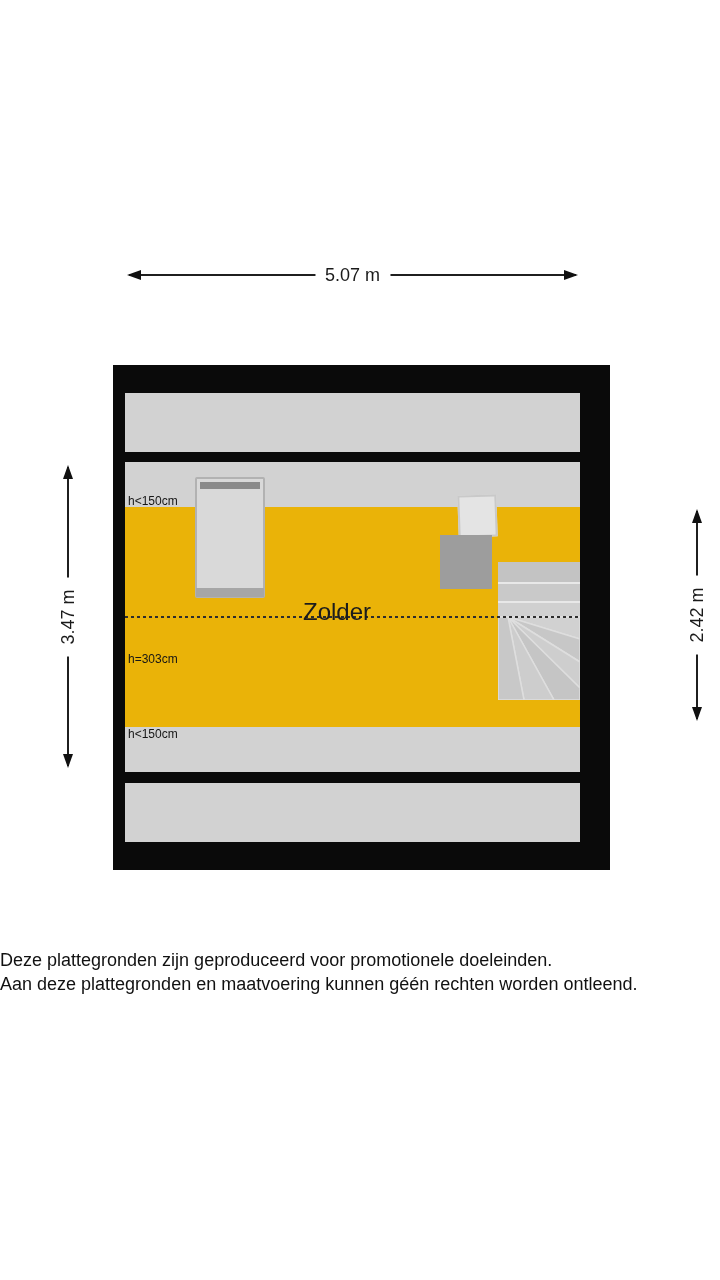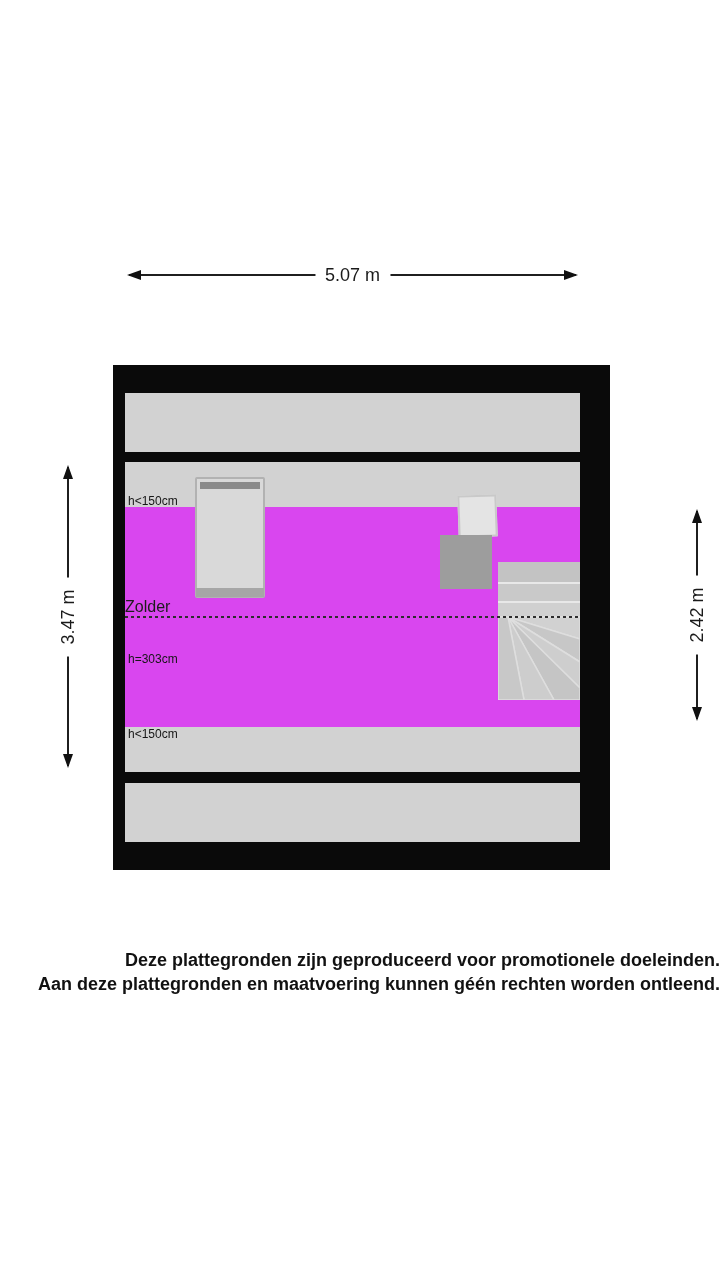--- a/index.html
+++ b/index.html
@@ -17,45 +17,45 @@
   .arr-down{bottom:0;left:3px;border-left:5px solid transparent;border-right:5px solid transparent;border-top:14px solid #111;}
   .dim-label{position:absolute;background:#ffffff;font-size:18px;white-space:nowrap;padding:0 10px;color:#1a1a1a;}
   .dim-top .dim-label{left:50%;top:8px;transform:translate(-50%,-50%);}
   .dim-vert .dim-label{left:8px;top:50%;transform:translate(-50%,-50%) rotate(-90deg);padding:0 12px;}
 
   
   .plan{position:absolute;left:113px;top:365px;width:497px;height:505px;background:#0a0a0a;}
   .band{position:absolute;left:12px;width:455px;background:#d2d2d2;}
   .band-top{top:28px;height:59px;}
   .band-bottom{top:418px;height:59px;}
-  .room{position:absolute;left:12px;top:97px;width:455px;height:310px;background:#d946ef;}
+  .room{position:absolute;left:12px;top:97px;width:455px;height:310px;background:#eab308;}
   .strip{position:absolute;left:0;width:100%;background:#d2d2d2;}
   .strip-top{top:0;height:45px;}
   .strip-bottom{top:265px;height:45px;}
   .hlabel{position:absolute;left:3px;font-size:12px;color:#161616;z-index:6;line-height:13px;}
   .hlabel-top{top:33px;}
   .hlabel-mid{top:159px;margin-top:32px;}
   .hlabel-bottom{top:266px;}
-  .room-name{position:absolute;left:0;top:136px;width:424px;font-size:16px;color:#1c1c1c;z-index:6;}
+  .room-name{position:absolute;left:0;top:136px;width:424px;text-align:center;font-size:24px;color:#1c1c1c;z-index:6;}
   .dashline{position:absolute;left:0;top:154px;width:100%;height:2px;z-index:5;
     background:repeating-linear-gradient(to right,#2d2d2d 0 3px,transparent 3px 6px);}
 
   
   .bed{position:absolute;left:70px;top:15px;width:70px;height:121px;box-sizing:border-box;
        background:#d9d9d9;border:2px solid #b2b2b2;border-radius:2px;}
   .bed .bed-head{position:absolute;left:3px;right:3px;top:3px;height:7px;background:#8a8a8a;}
   .bed .bed-foot{position:absolute;left:-1px;right:-1px;bottom:-1px;height:9px;background:#a6a6a6;}
   .cabinet{position:absolute;left:333px;top:33px;width:39px;height:42px;box-sizing:border-box;
        background:#e4e4e4;border:2px solid #c9c9c9;transform:rotate(-2deg);z-index:2;}
   .storage-box{position:absolute;left:315px;top:73px;width:52px;height:54px;background:#9d9d9d;z-index:3;}
   .stairs{position:absolute;left:373px;top:100px;width:82px;height:138px;z-index:1;}
 
   
-  .disclaimer{position:absolute;left:0;top:948px;width:720px;text-align:right;
-    font-size:18px;line-height:24px;color:#111111;font-weight:bold;}
+  .disclaimer{position:absolute;left:0;top:948px;width:720px;text-align:left;
+    font-size:18px;line-height:24px;color:#111111;}
 </style>
 </head>
 <body>
 
 <div class="page">
 
   <div class="dim dim-top" style="left:127px;top:267px;width:451px;height:16px;">
     <div class="line-h"></div>
     <div class="arrhead arr-left"></div>
     <div class="arrhead arr-right"></div>

